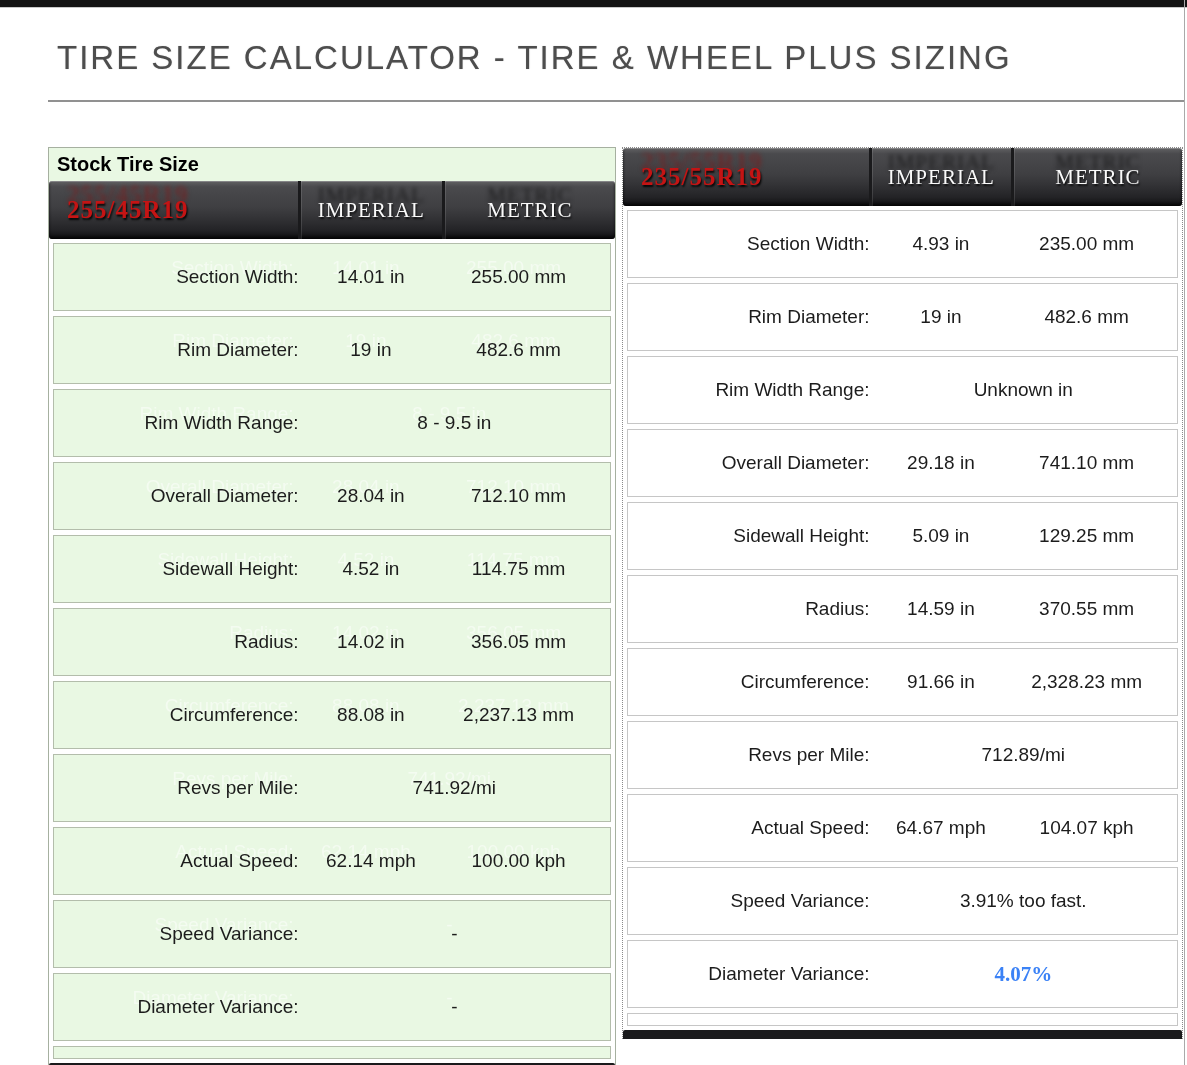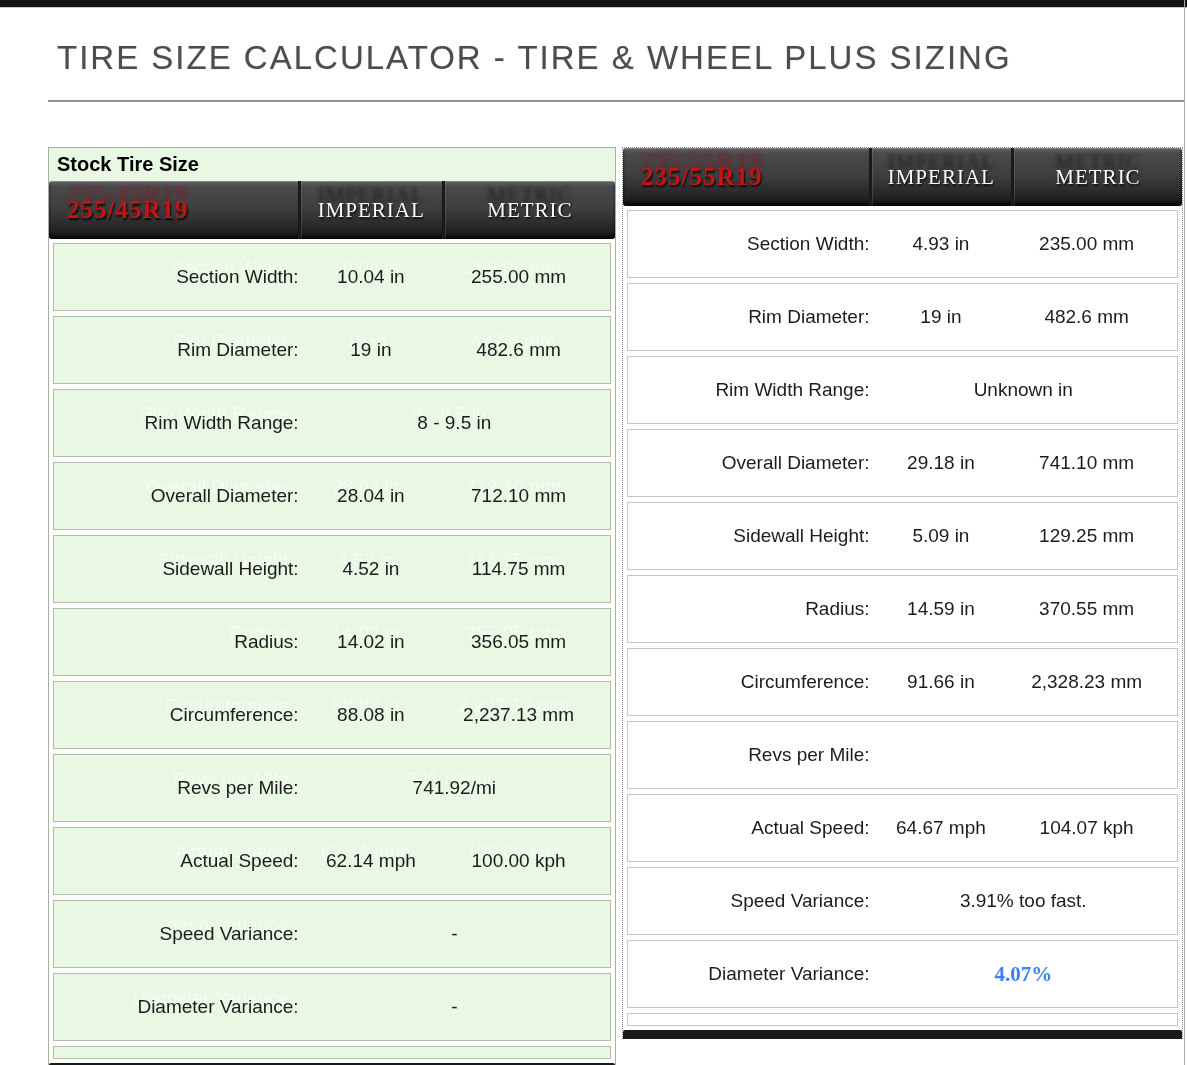--- a/index.html
+++ b/index.html
@@ -81,21 +81,21 @@
   <section class="tbl stock">
     <div class="caption">Stock Tire Size</div>
     <div class="hdr">
       <div class="hcell size">255/45R19</div>
       <div class="hcell imp">IMPERIAL</div>
       <div class="hcell met">METRIC</div>
     </div>
     <div class="rows">
         <div class="row">
           <div class="cell label">Section Width:</div>
-          <div class="cell impv">10.04 in</div>
+          <div class="cell impv">14.01 in</div>
           <div class="cell metv">255.00 mm</div>
         </div>
         <div class="row">
           <div class="cell label">Rim Diameter:</div>
           <div class="cell impv">19 in</div>
           <div class="cell metv">482.6 mm</div>
         </div>
         <div class="row">
           <div class="cell label">Rim Width Range:</div>
           <div class="cell spanval">8 - 9.5 in</div>
@@ -178,20 +178,21 @@
           <div class="cell impv">14.59 in</div>
           <div class="cell metv">370.55 mm</div>
         </div>
         <div class="row">
           <div class="cell label">Circumference:</div>
           <div class="cell impv">91.66 in</div>
           <div class="cell metv">2,328.23 mm</div>
         </div>
         <div class="row">
           <div class="cell label">Revs per Mile:</div>
+          <div class="cell spanval">712.89/mi</div>
         </div>
         <div class="row">
           <div class="cell label">Actual Speed:</div>
           <div class="cell impv">64.67 mph</div>
           <div class="cell metv">104.07 kph</div>
         </div>
         <div class="row">
           <div class="cell label">Speed Variance:</div>
           <div class="cell spanval">3.91% too fast.</div>
         </div>

